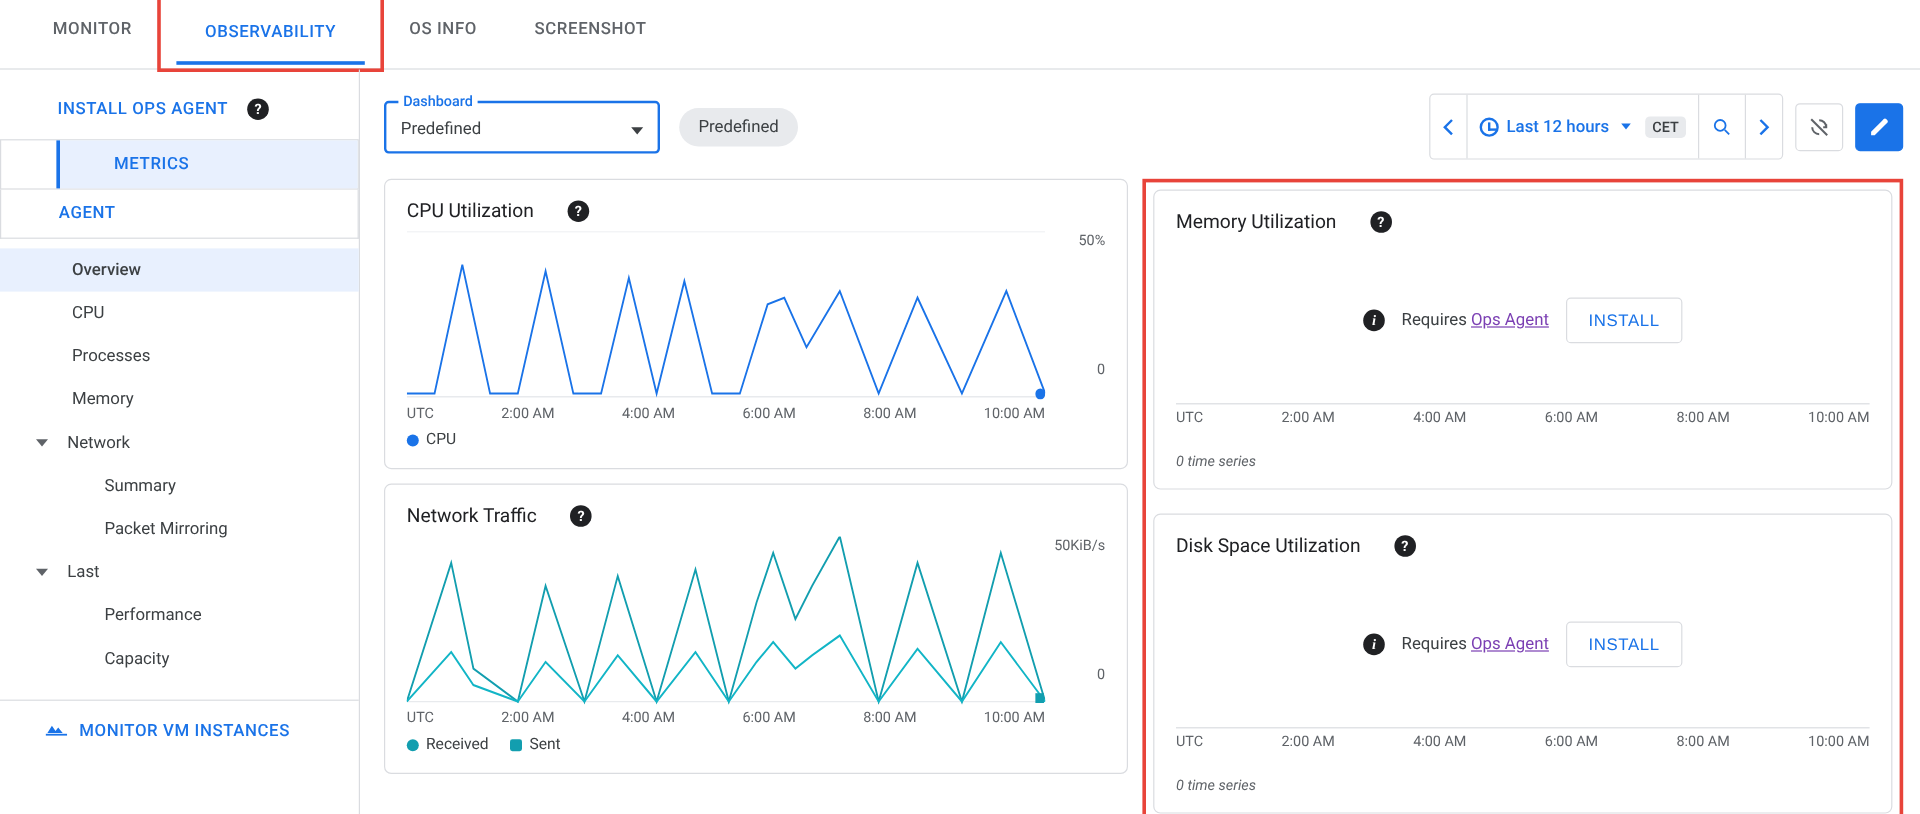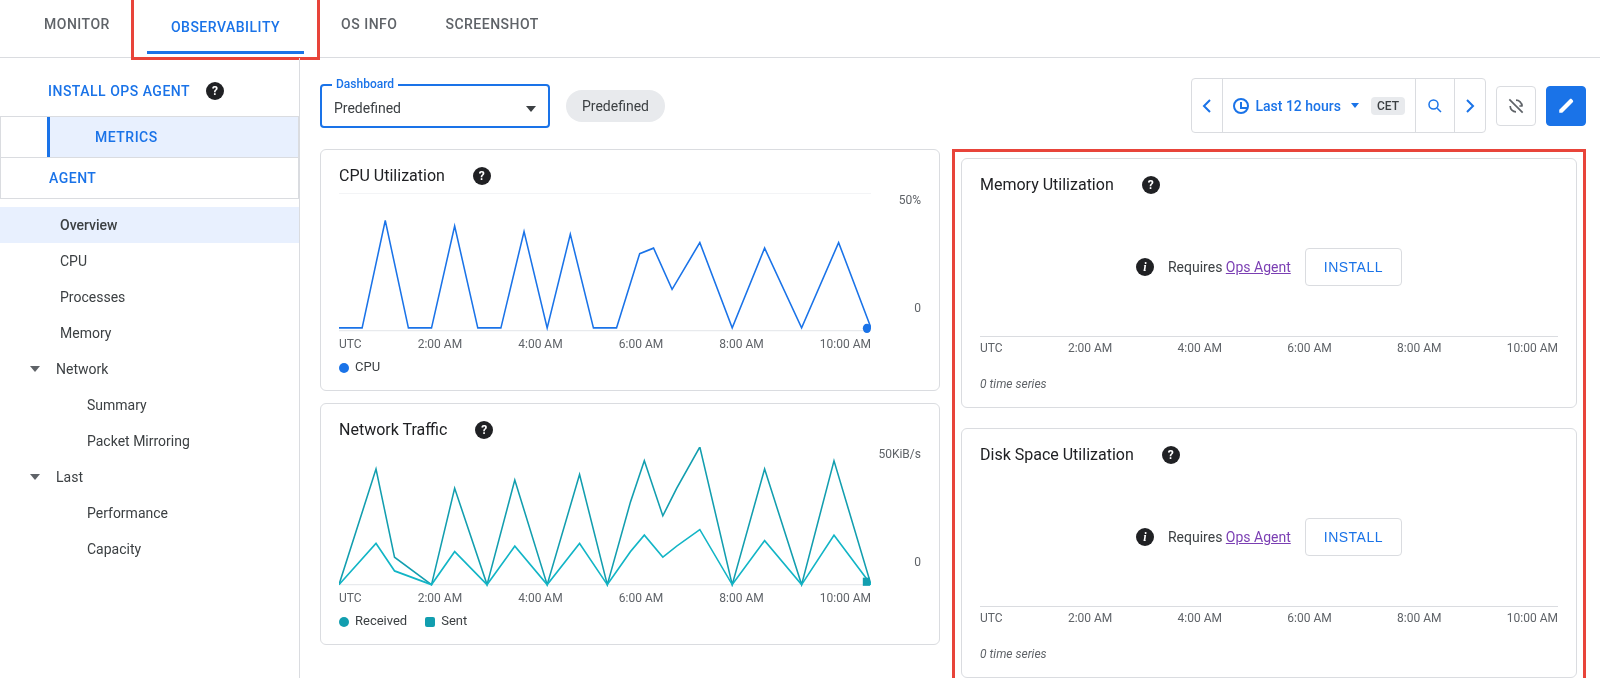--- a/index.html
+++ b/index.html
@@ -120,20 +120,29 @@
         <span>Network</span>
       </div>
       <div class="nav-item sub">Summary</div>
       <div class="nav-item sub">Packet Mirroring</div>
       <div class="nav-item has-arrow">
         <span class="tri"></span>
         <span>Last</span>
       </div>
       <div class="nav-item sub">Performance</div>
       <div class="nav-item sub">Capacity</div>
+    </div>
+    <div class="monitor-row">
+      <span class="monitor-icon">
+        <svg width="18" height="14" viewBox="0 0 24 18">
+            <path fill="#1a73e8" d="M2 14l5-8 4 6 3-4 5 6z"></path>
+            <rect x="0" y="15" width="24" height="2" fill="#1a73e8"></rect>
+          </svg>
+      </span>
+      <a class="monitor-link">MONITOR VM INSTANCES</a>
     </div>
   </div>
 
   <div class="main">
     <div class="top-controls">
       <div class="left-ctrl">
         <div class="dash-select">
           <span class="dash-label">Dashboard</span>
           <span class="dash-val">Predefined</span>
           <span class="dash-caret"></span>

